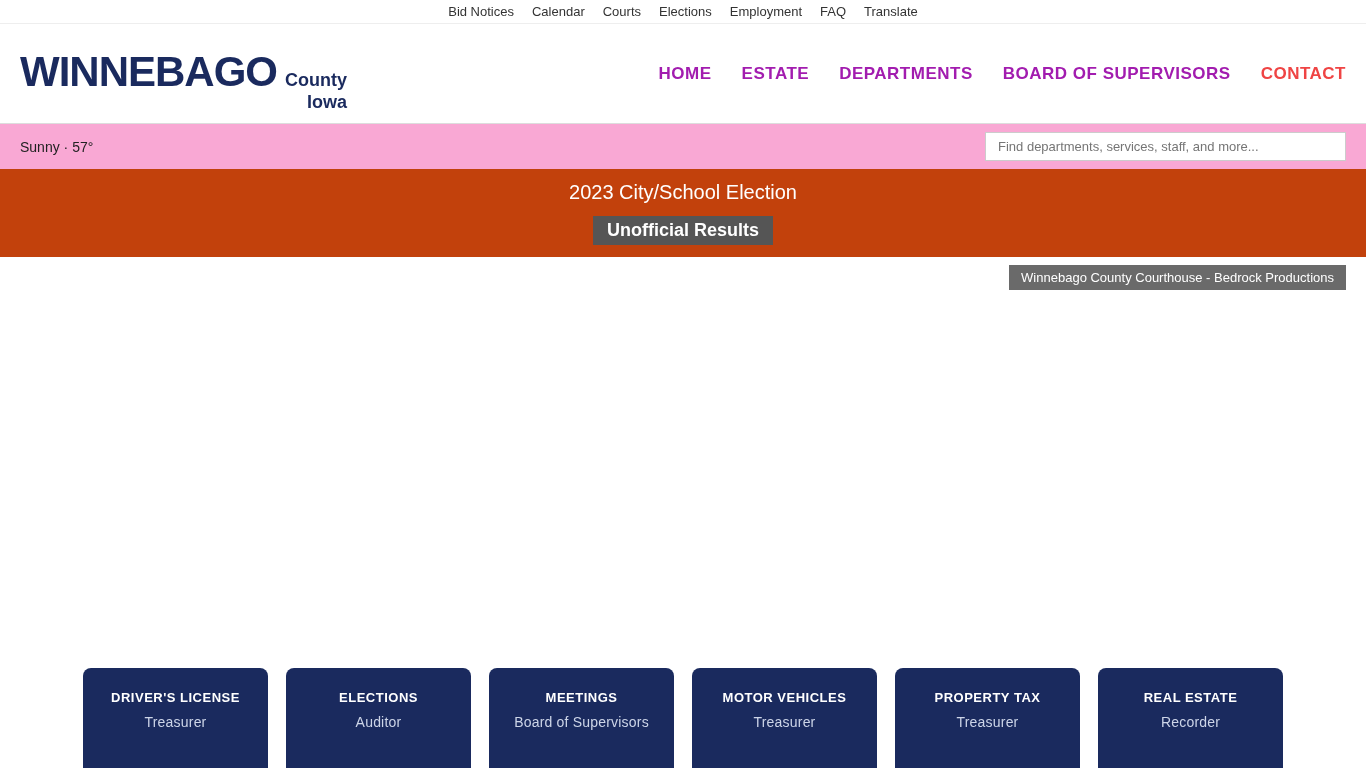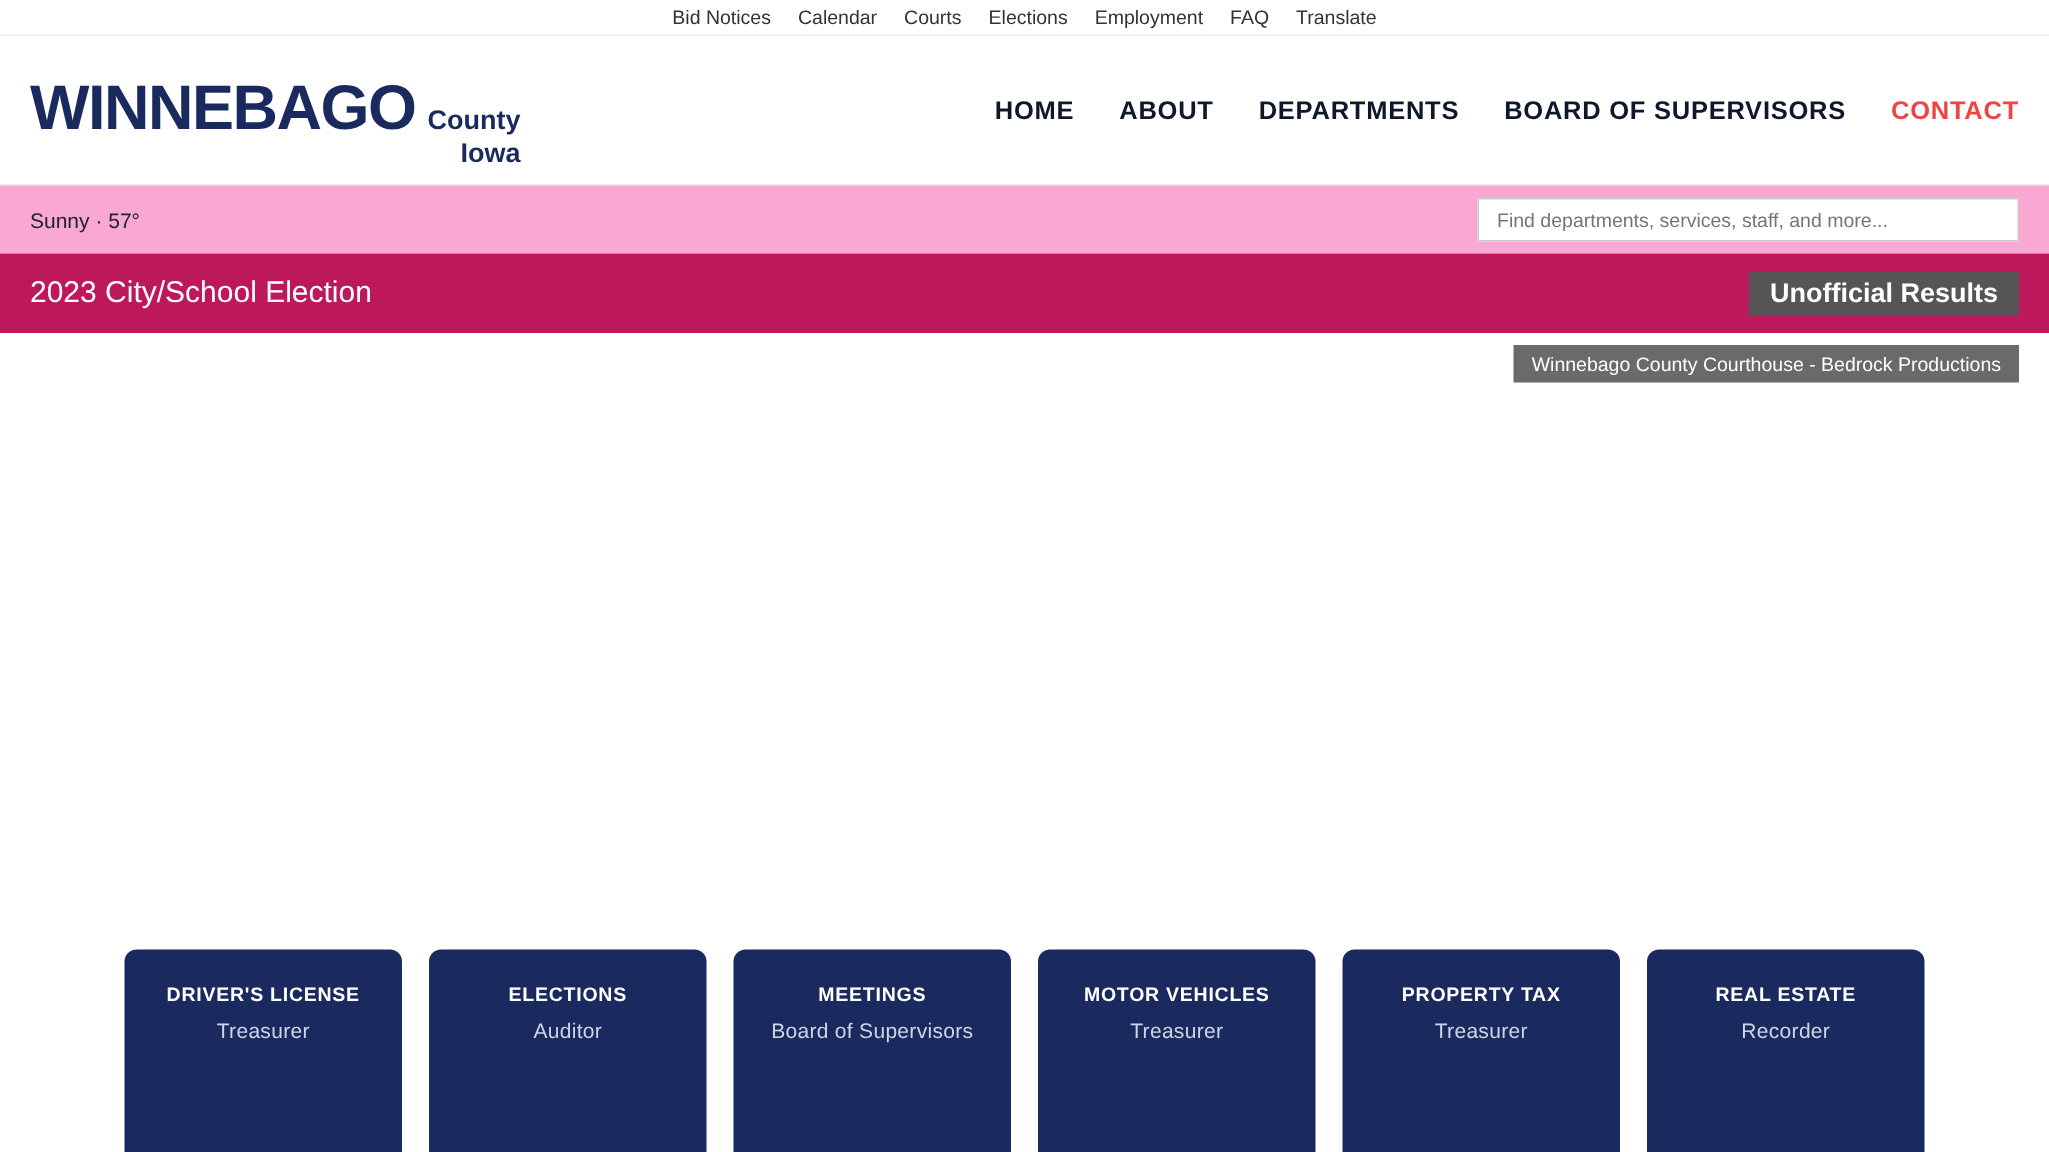--- a/index.html
+++ b/index.html
@@ -55,21 +55,21 @@
     }
 
     
     .main-nav {
       display: flex;
       align-items: center;
       gap: 30px;
     }
     .main-nav a {
       text-decoration: none;
-      color: #0f172a;
+      color: #a21caf;
       font-size: 17px;
       font-weight: 600;
       letter-spacing: 0.5px;
     }
     .main-nav .contact-link {
       color: #ef4444;
       font-weight: 700;
       font-size: 17px;
     }
 
@@ -90,30 +90,31 @@
       width: 361px;
       padding: 6px 12px;
       border: 1px solid #ccc;
       font-size: 13px;
       color: #666;
       background: #fff;
     }
 
     
     .election-banner {
-      background: #be185d;
+      background: #c2410c;
       color: #fff;
       text-align: center;
       padding: 12px 20px;
       font-size: 20px;
       font-weight: 600;
       display: flex;
       align-items: center;
       justify-content: space-between;
       gap: 12px;
+      flex-direction: column;
     }
     .election-banner .election-title {
       color: #fff;
       font-weight: 400;
     }
     .election-banner .unofficial-badge {
       background: #555;
       color: #fff;
       padding: 4px 14px;
       font-size: 18px;
@@ -197,21 +198,21 @@
 <div class="header">
   <div class="logo">
     <span class="logo-winnebago">WINNEBAGO</span>
     <div class="logo-county-iowa">
       <span>County</span>
       <span>Iowa</span>
     </div>
   </div>
   <nav class="main-nav">
     <a href="#">HOME</a>
-    <a href="#">ABOUT</a>
+    <a href="#">ESTATE</a>
     <a href="#">DEPARTMENTS</a>
     <a href="#">BOARD OF SUPERVISORS</a>
     <a href="#" class="contact-link">CONTACT</a>
   </nav>
 </div>
 
 <div class="info-bar">
   <span class="weather">Sunny · 57°</span>
   <input class="search-box" type="text" placeholder="Find departments, services, staff, and more..." style="">
 </div>

